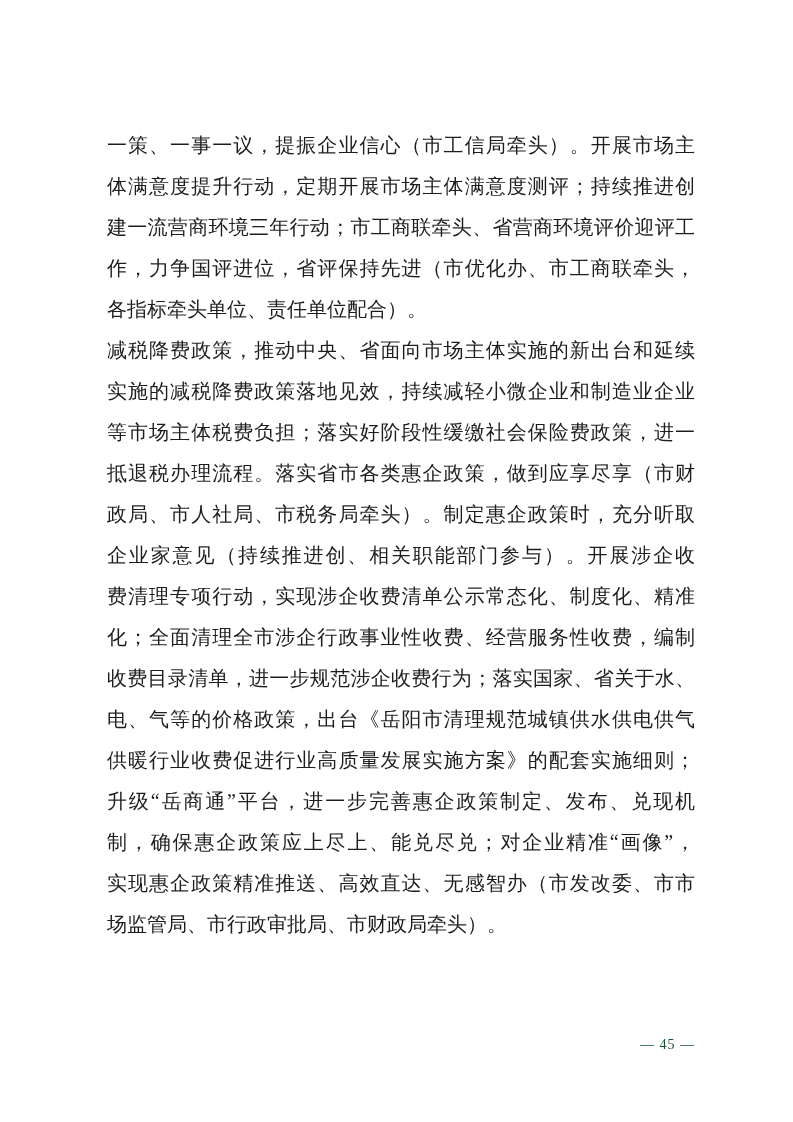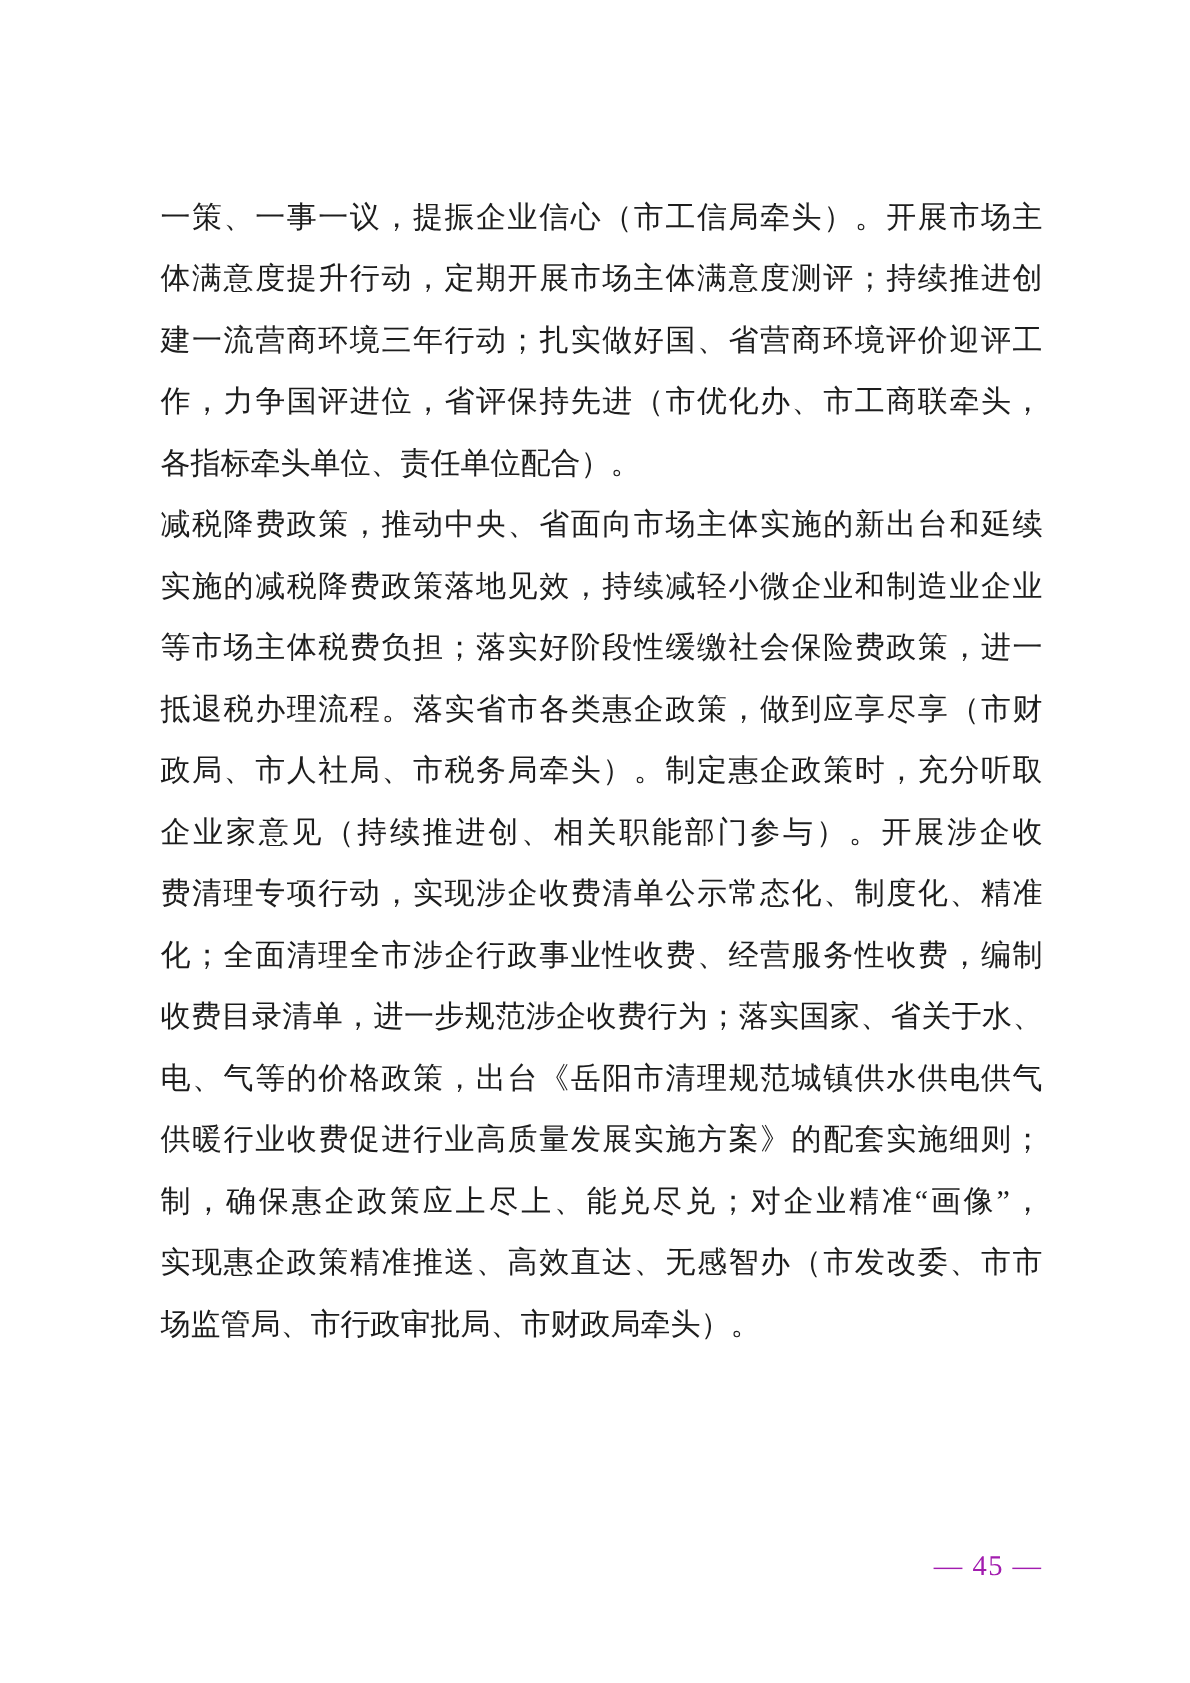--- a/index.html
+++ b/index.html
@@ -34,46 +34,47 @@
     text-align: justify;
     text-align-last: justify;
   }
   .line.indent {
     text-indent: 41px;
   }
   .page-number {
     position: absolute;
     top: 1033px;
     right: 98px;
-    font-size: 19px;
+    font-size: 14px;
     line-height: 24px;
     letter-spacing: 1px;
-    color: #a21caf;
+    color: #14532d;
     font-family: "Liberation Serif", "DejaVu Serif", serif;
   }
 </style>
 </head>
 <body>
 
 <div class="page" style="background: rgb(255, 255, 255); color: rgb(29, 29, 29);">
   <div class="text-block">
       <div class="line justify">一策、一事一议，提振企业信心（市工信局牵头）。开展市场主</div>
       <div class="line justify">体满意度提升行动，定期开展市场主体满意度测评；持续推进创</div>
-      <div class="line justify">建一流营商环境三年行动；扎实做好国、省营商环境评价迎评工</div>
+      <div class="line justify">建一流营商环境三年行动；市工商联牵头、省营商环境评价迎评工</div>
       <div class="line justify">作，力争国评进位，省评保持先进（市优化办、市工商联牵头，</div>
       <div class="line">各指标牵头单位、责任单位配合）。</div>
       <div class="line justify">减税降费政策，推动中央、省面向市场主体实施的新出台和延续</div>
       <div class="line justify">实施的减税降费政策落地见效，持续减轻小微企业和制造业企业</div>
       <div class="line justify">等市场主体税费负担；落实好阶段性缓缴社会保险费政策，进一</div>
       <div class="line justify">抵退税办理流程。落实省市各类惠企政策，做到应享尽享（市财</div>
       <div class="line justify">政局、市人社局、市税务局牵头）。制定惠企政策时，充分听取</div>
       <div class="line justify">企业家意见（持续推进创、相关职能部门参与）。开展涉企收</div>
       <div class="line justify">费清理专项行动，实现涉企收费清单公示常态化、制度化、精准</div>
       <div class="line justify">化；全面清理全市涉企行政事业性收费、经营服务性收费，编制</div>
       <div class="line justify">收费目录清单，进一步规范涉企收费行为；落实国家、省关于水、</div>
       <div class="line justify">电、气等的价格政策，出台《岳阳市清理规范城镇供水供电供气</div>
       <div class="line justify">供暖行业收费促进行业高质量发展实施方案》的配套实施细则；</div>
+      <div class="line justify">升级“岳商通”平台，进一步完善惠企政策制定、发布、兑现机</div>
       <div class="line justify">制，确保惠企政策应上尽上、能兑尽兑；对企业精准“画像”，</div>
       <div class="line justify">实现惠企政策精准推送、高效直达、无感智办（市发改委、市市</div>
       <div class="line">场监管局、市行政审批局、市财政局牵头）。</div>
     </div>
   <div class="page-number">— 45 —</div>
 </div>
 
 </body></html>

